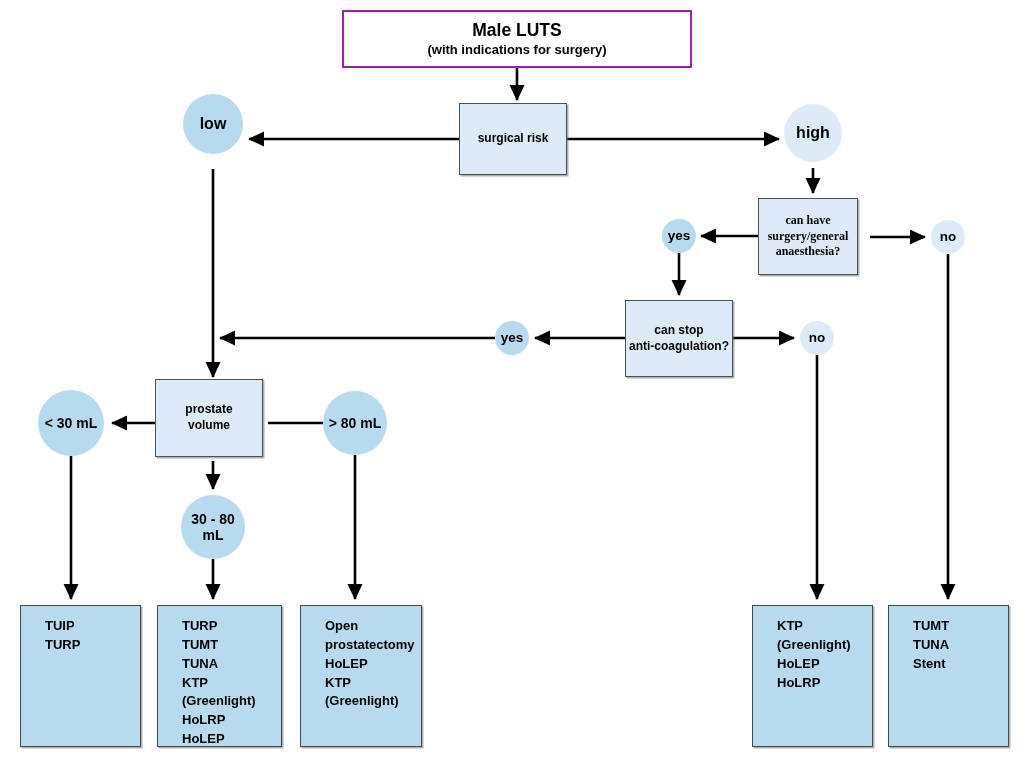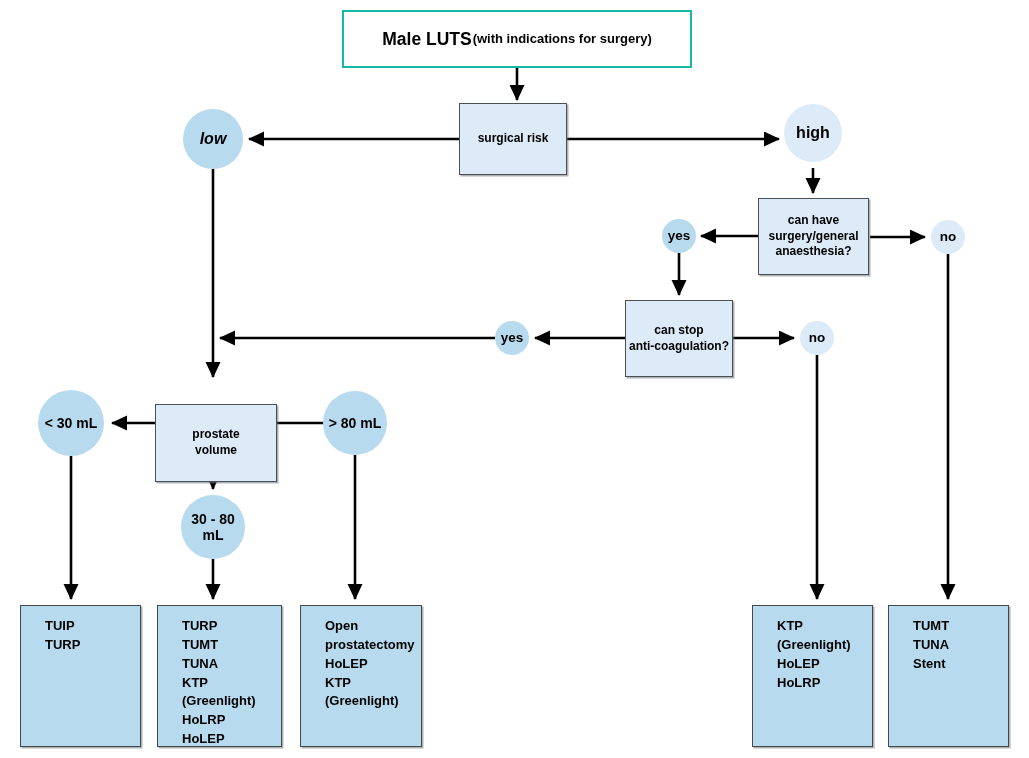--- a/index.html
+++ b/index.html
@@ -4,21 +4,21 @@
 <style>
   html,body{margin:0;padding:0;background:#fff;}
   .stage{
     position:relative;width:1029px;height:758px;background:#ffffff;overflow:hidden;
     font-family:"Liberation Sans",sans-serif;font-weight:bold;color:#000;
   }
   .edges{position:absolute;left:0;top:0;width:1029px;height:758px;}
   .edge{stroke:#000;stroke-width:2.6;}
   .node{position:absolute;box-sizing:border-box;display:flex;align-items:center;
         justify-content:center;text-align:center;white-space:pre-line;}
-  .titlebox{background:#ffffff;border:2px solid #14b8a6;flex-direction:row;gap:1px;}
+  .titlebox{background:#ffffff;border:2px solid #a21caf;flex-direction:column;gap:1px;}
   .titlebox .h{font-size:17.5px;line-height:1.2;}
   .titlebox .s{font-size:13px;line-height:1.2;}
   .dbox{background:#dcebf7;border:1.6px solid #4b5054;font-size:12px;line-height:1.3;
         box-shadow:1.5px 1.5px 0 rgba(110,115,120,.55);}
   .circle{border-radius:50%;line-height:1.15;}
   .c-med{background:#b7daee;}
   .c-light{background:#dcebf7;}
   .f-big{font-size:16px;}
   .f-mid{font-size:14px;}
   .f-small{font-size:13.5px;}
@@ -58,29 +58,29 @@
     <line class="edge" x1="817" y1="355" x2="817" y2="599" marker-end="url(#arrow)"></line>
     <line class="edge" x1="948" y1="254" x2="948" y2="599" marker-end="url(#arrow)"></line>
   </svg>
 
   <div class="node titlebox" style="left:342px;top:10px;width:350px;height:58px;">
     <div class="h">Male LUTS</div>
     <div class="s">(with indications for surgery)</div>
   </div>
 
   <div class="node dbox" style="left:459px;top:103px;width:108px;height:72px;">surgical risk</div>
-  <div class="node dbox" style="left:758px;top:198px;width:111px;height:77px;">can have
+  <div class="node dbox" style="left:758px;top:198px;width:100px;height:77px;font-family:Liberation Serif, serif;">can have
 surgery/general
 anaesthesia?</div>
   <div class="node dbox" style="left:625px;top:300px;width:108px;height:77px;">can stop
 anti-coagulation?</div>
-  <div class="node dbox" style="left:155px;top:404px;width:122px;height:78px;">prostate
+  <div class="node dbox" style="left:155px;top:379px;width:108px;height:78px;">prostate
 volume</div>
 
-  <div class="node circle c-med f-big" style="left:183px;top:109px;width:60px;height:60px;font-style:italic;">low</div>
+  <div class="node circle c-med f-big" style="left:183px;top:94px;width:60px;height:60px;">low</div>
   <div class="node circle c-light f-big" style="left:784px;top:104px;width:58px;height:58px;">high</div>
   <div class="node circle c-med f-small" style="left:662px;top:219px;width:34px;height:34px;">yes</div>
   <div class="node circle c-light f-small" style="left:931px;top:220px;width:34px;height:34px;">no</div>
   <div class="node circle c-med f-small" style="left:495px;top:321px;width:34px;height:34px;">yes</div>
   <div class="node circle c-light f-small" style="left:800px;top:321px;width:34px;height:34px;">no</div>
   <div class="node circle c-med f-mid" style="left:38px;top:390px;width:66px;height:66px;">&lt; 30 mL</div>
   <div class="node circle c-med f-mid" style="left:323px;top:391px;width:64px;height:64px;">&gt; 80 mL</div>
   <div class="node circle c-med f-mid" style="left:181px;top:495px;width:64px;height:64px;">30 - 80
 mL</div>
 

